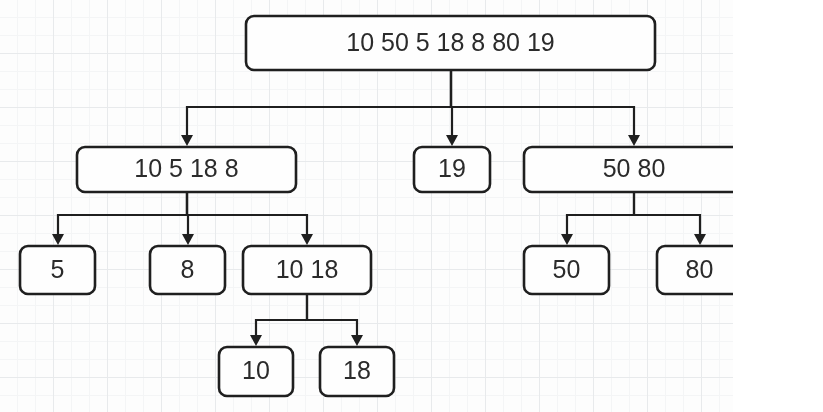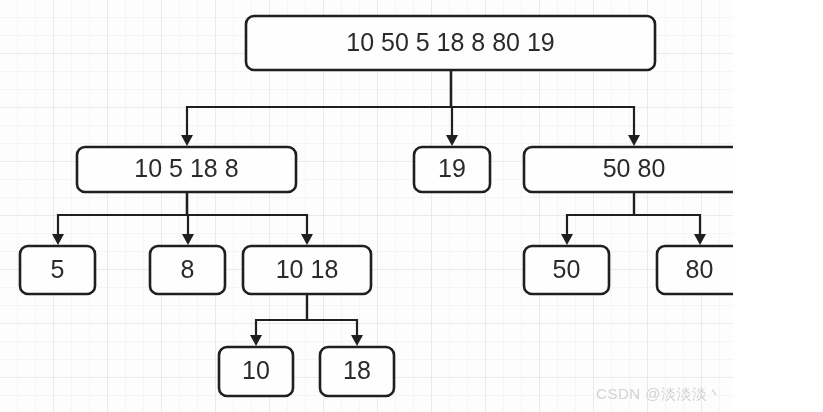--- a/index.html
+++ b/index.html
@@ -150,14 +150,13 @@
         <g>
           <rect class="node-box" x="219" y="347" width="74" height="49" rx="8" ry="8"></rect>
           <text class="node-label" x="256" y="372.5">10</text>
         </g>
         <g>
           <rect class="node-box" x="320" y="347" width="74" height="49" rx="8" ry="8"></rect>
           <text class="node-label" x="357" y="372.5">18</text>
         </g>
       </g>
     </svg>
-  <div class="watermark">CSDN @淡淡淡丶</div>
 </div>
 
 </body></html>

